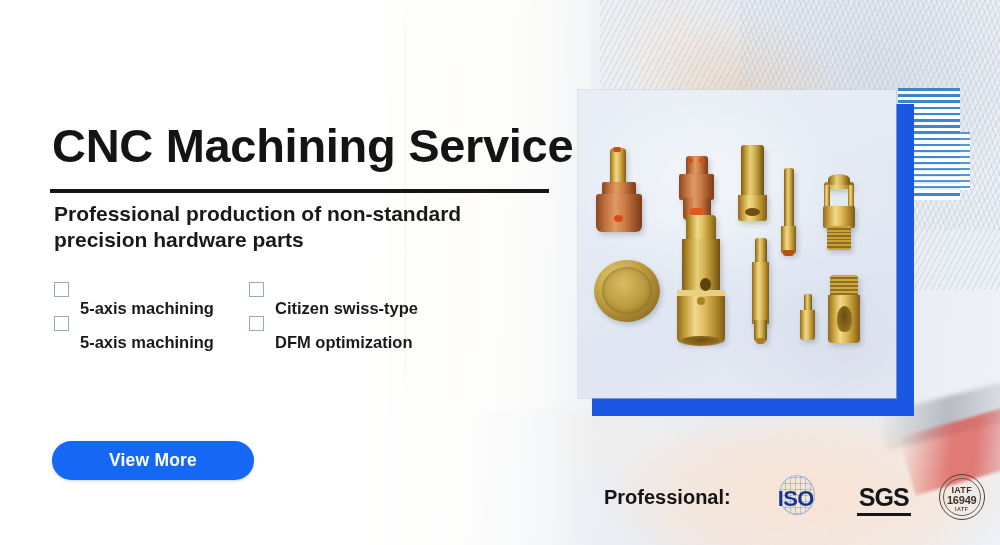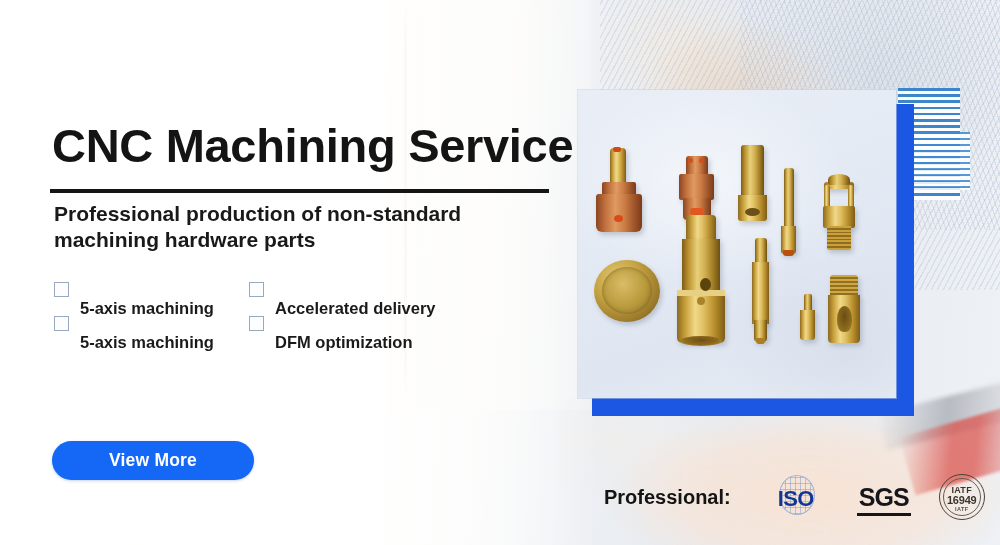--- a/index.html
+++ b/index.html
@@ -375,30 +375,30 @@
 
     <div class="part p10a shadow-s"></div>
     <div class="part brass p10b shadow-s"></div>
     <div class="part p10slot"></div>
   </div>
 
   <div class="content">
 
     <div class="title">CNC Machining Service</div>
     <div class="divider"></div>
-    <div class="subtitle">Professional production of non-standard machining hardware parts</div>
+    <div class="subtitle">Professional production of non-standard precision hardware parts</div>
 
     <div class="features">
       <div class="feat">
         <span class="cb"></span>
         <span class="feat-label">5-axis machining</span>
       </div>
       <div class="feat">
         <span class="cb"></span>
-        <span class="feat-label">Accelerated delivery</span>
+        <span class="feat-label">Citizen swiss-type</span>
       </div>
       <div class="feat">
         <span class="cb"></span>
         <span class="feat-label">5-axis machining</span>
       </div>
       <div class="feat">
         <span class="cb"></span>
         <span class="feat-label">DFM optimization</span>
       </div>
     </div>

